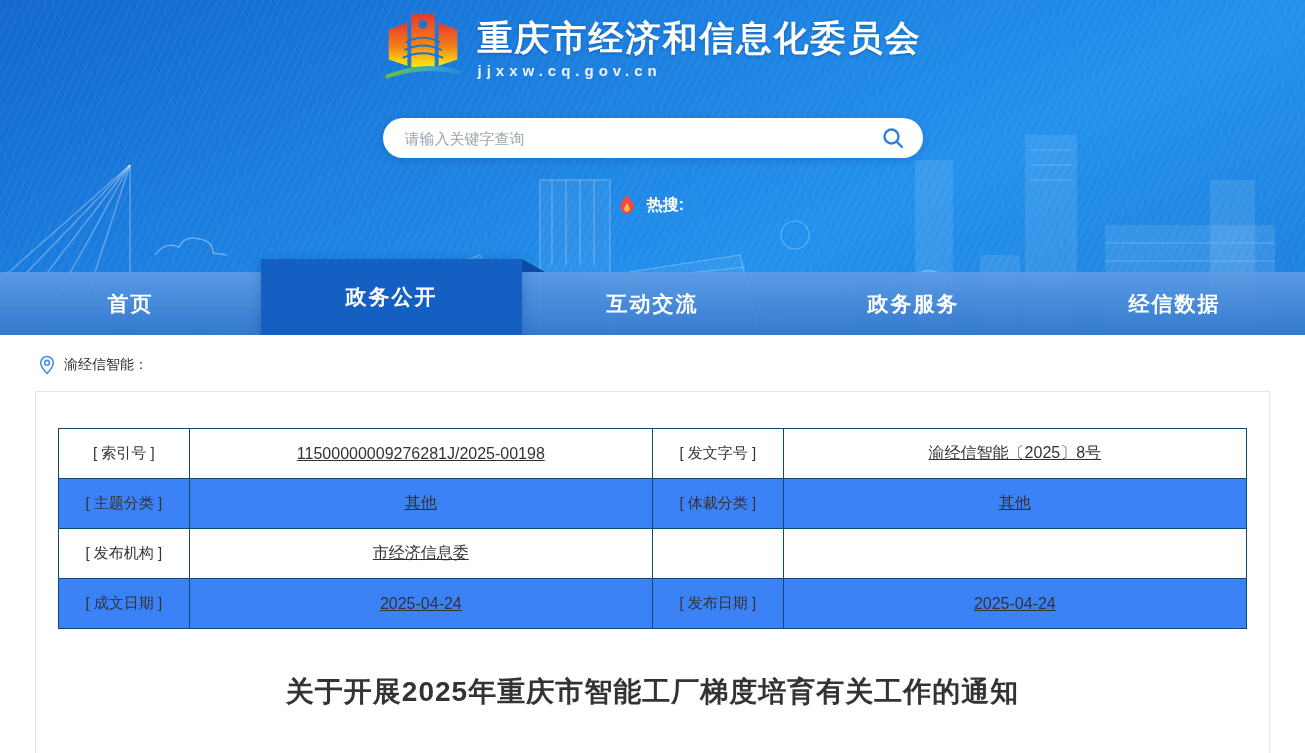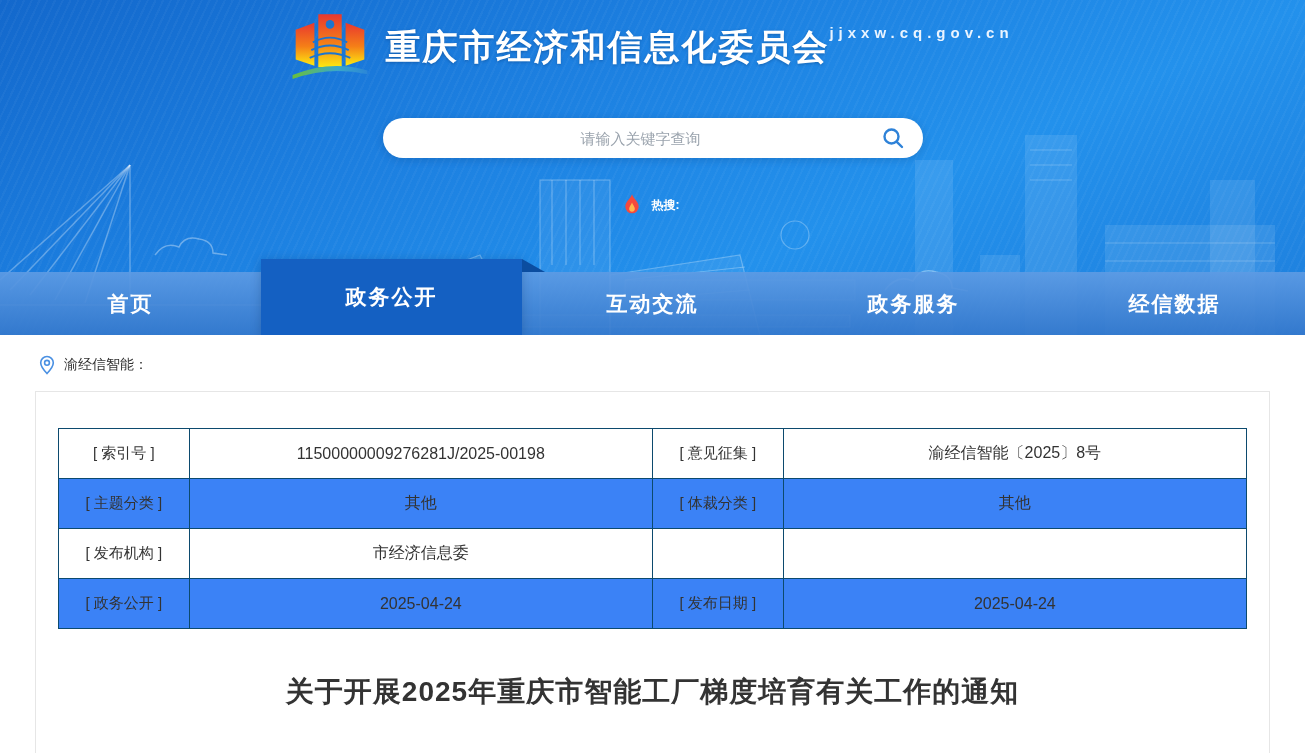--- a/index.html
+++ b/index.html
@@ -19,48 +19,48 @@
     content:""; position:absolute; inset:0; pointer-events:none;
     background:repeating-linear-gradient(115deg, rgba(255,255,255,0.035) 0 2px, transparent 2px 7px);
   }
   .skyline { position:absolute; left:0; bottom:0; width:1305px; height:230px; pointer-events:none; }
 
   .brand {
     position:absolute; top:10px; left:0; right:0;
     display:flex; align-items:center; justify-content:center; gap:16px;
   }
   .brand-logo { width:78px; height:74px; flex:0 0 auto; }
-  .brand-text { display:flex; }
+  .brand-text { display:flex; flex-direction:column; }
   .site-title {
     color:#ffffff; font-size:35px; font-weight:700; letter-spacing:2px;
     text-shadow:0 1px 3px rgba(0,40,90,0.35);
   }
   .site-url {
     color:#eaf4ff; font-size:15px; letter-spacing:5px; font-weight:600;
   }
 
   .search-wrap {
     position:absolute; top:118px; left:50%; transform:translateX(-50%);
     width:540px; height:40px; background:#ffffff; border-radius:20px;
     display:flex; align-items:center; padding:0 16px 0 20px;
     box-shadow:0 2px 8px rgba(0,40,90,0.18);
   }
   .search-input {
     flex:1; border:none; outline:none; font-size:15px; color:#333;
-    font-family:inherit; background:transparent;text-align:center;
+    font-family:inherit; background:transparent;
   }
   .search-input::placeholder { color:#9aa3ad; }
   .search-btn { border:none; background:transparent; cursor:pointer; padding:2px; display:flex; }
 
   .hot-row {
     position:absolute; top:193px; left:50%; transform:translateX(-50%);
     width:560px; display:flex; align-items:center; justify-content:center; gap:10px;
   }
   .flame { width:20px; height:24px; }
-  .hot-label { color:#ffffff; font-size:12px; font-weight:700; margin-right:4px; }
+  .hot-label { color:#ffffff; font-size:16px; font-weight:700; margin-right:4px; }
   .hot-tags { display:flex; gap:13px; }
   .hot-tag {
     background:#1a4478; color:#ffffff; font-size:14px; padding:6px 13px;
     cursor:pointer; white-space:nowrap; border:1px solid rgba(255,255,255,0.12);
   }
 
   .nav {
     position:absolute; left:0; right:0; bottom:0; height:63px; display:flex;
     background:linear-gradient(180deg, rgba(93,155,228,0.92), rgba(52,120,204,0.92));
   }
@@ -91,21 +91,21 @@
     margin:16px 35px 0 35px; background:#ffffff;
     border:1px solid #e6e6e6; padding:36px 22px 60px 22px;
   }
   table.meta { width:100%; border-collapse:collapse; table-layout:fixed; }
   table.meta td {
     border:1px solid #0c4a6e; height:50px; text-align:center;
     color:#333333; padding:2px 8px; background:#ffffff;
   }
   table.meta tr.alt td { background:#3b82f6; }
   td.lbl { font-size:15px; }
-  td.val { font-size:16px; }
+  td.val { font-size:16px;text-decoration:underline; }
 
   .doc-title {
     text-align:center; font-size:28px; font-weight:700; color:#333333;
     margin:44px 0 0 0; letter-spacing:1px;
   }
 </style>
 </head>
 <body>
 
 <div class="banner">
@@ -237,37 +237,37 @@
     <colgroup>
       <col style="width:11%">
         <col style="width:39%">
         <col style="width:11%">
         <col style="width:39%">
     </colgroup>
     <tbody>
       <tr>
         <td class="lbl">[ 索引号 ]</td>
         <td class="val">11500000009276281J/2025-00198</td>
-        <td class="lbl">[ 意见征集 ]</td>
+        <td class="lbl">[ 发文字号 ]</td>
         <td class="val">渝经信智能〔2025〕8号</td>
       </tr>
       <tr class="alt">
         <td class="lbl">[ 主题分类 ]</td>
         <td class="val">其他</td>
         <td class="lbl">[ 体裁分类 ]</td>
         <td class="val">其他</td>
       </tr>
       <tr>
         <td class="lbl">[ 发布机构 ]</td>
         <td class="val">市经济信息委</td>
         <td class="lbl"></td>
         <td class="val"></td>
       </tr>
       <tr class="alt">
-        <td class="lbl">[ 政务公开 ]</td>
+        <td class="lbl">[ 成文日期 ]</td>
         <td class="val">2025-04-24</td>
         <td class="lbl">[ 发布日期 ]</td>
         <td class="val">2025-04-24</td>
       </tr>
     </tbody>
   </table>
 
   <h1 class="doc-title">关于开展2025年重庆市智能工厂梯度培育有关工作的通知</h1>
 </div>
 

